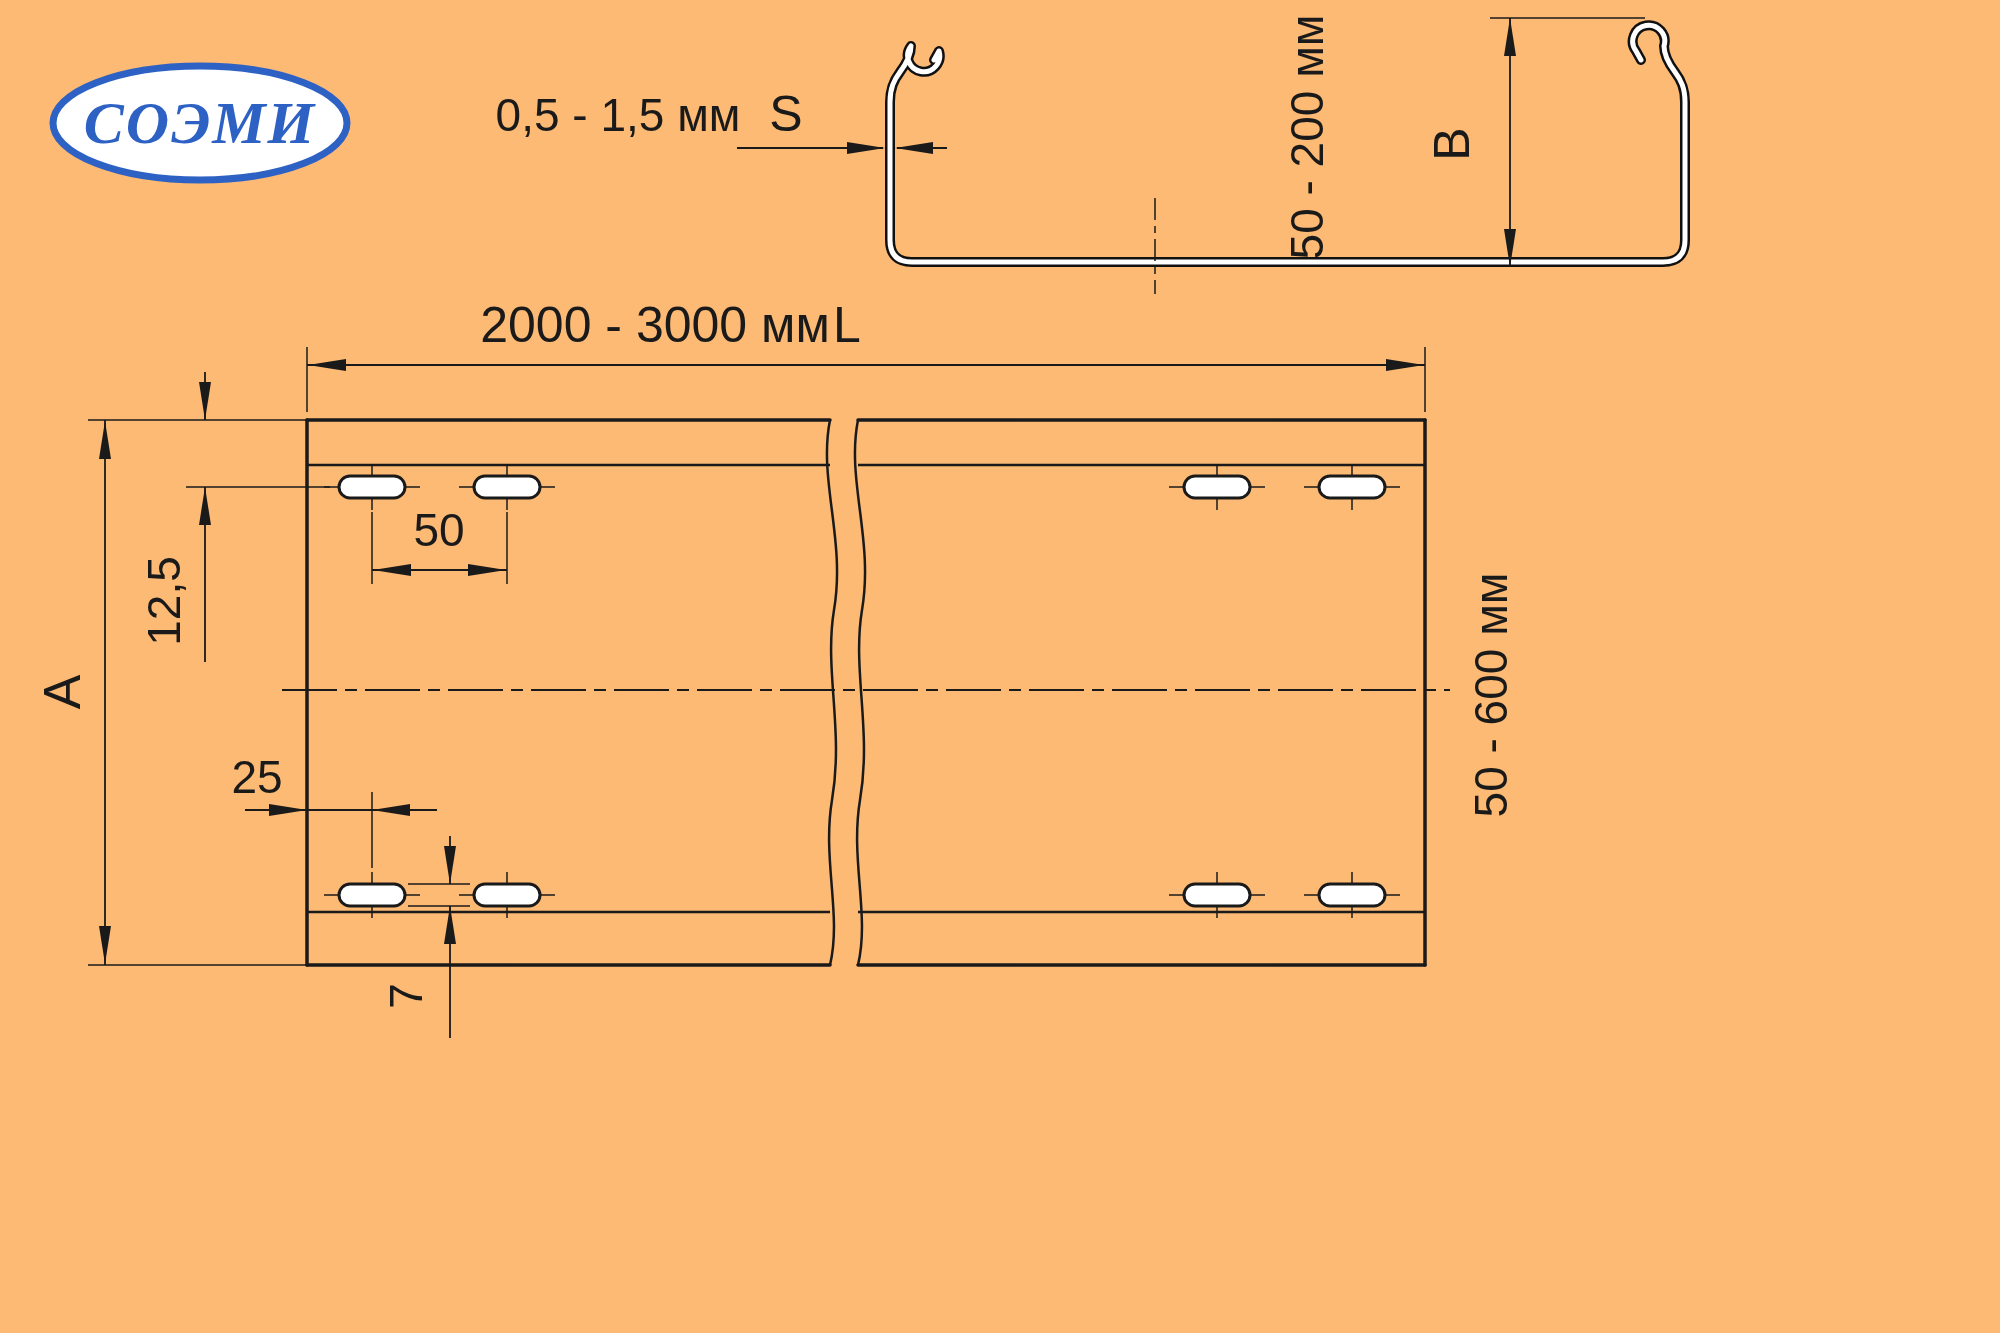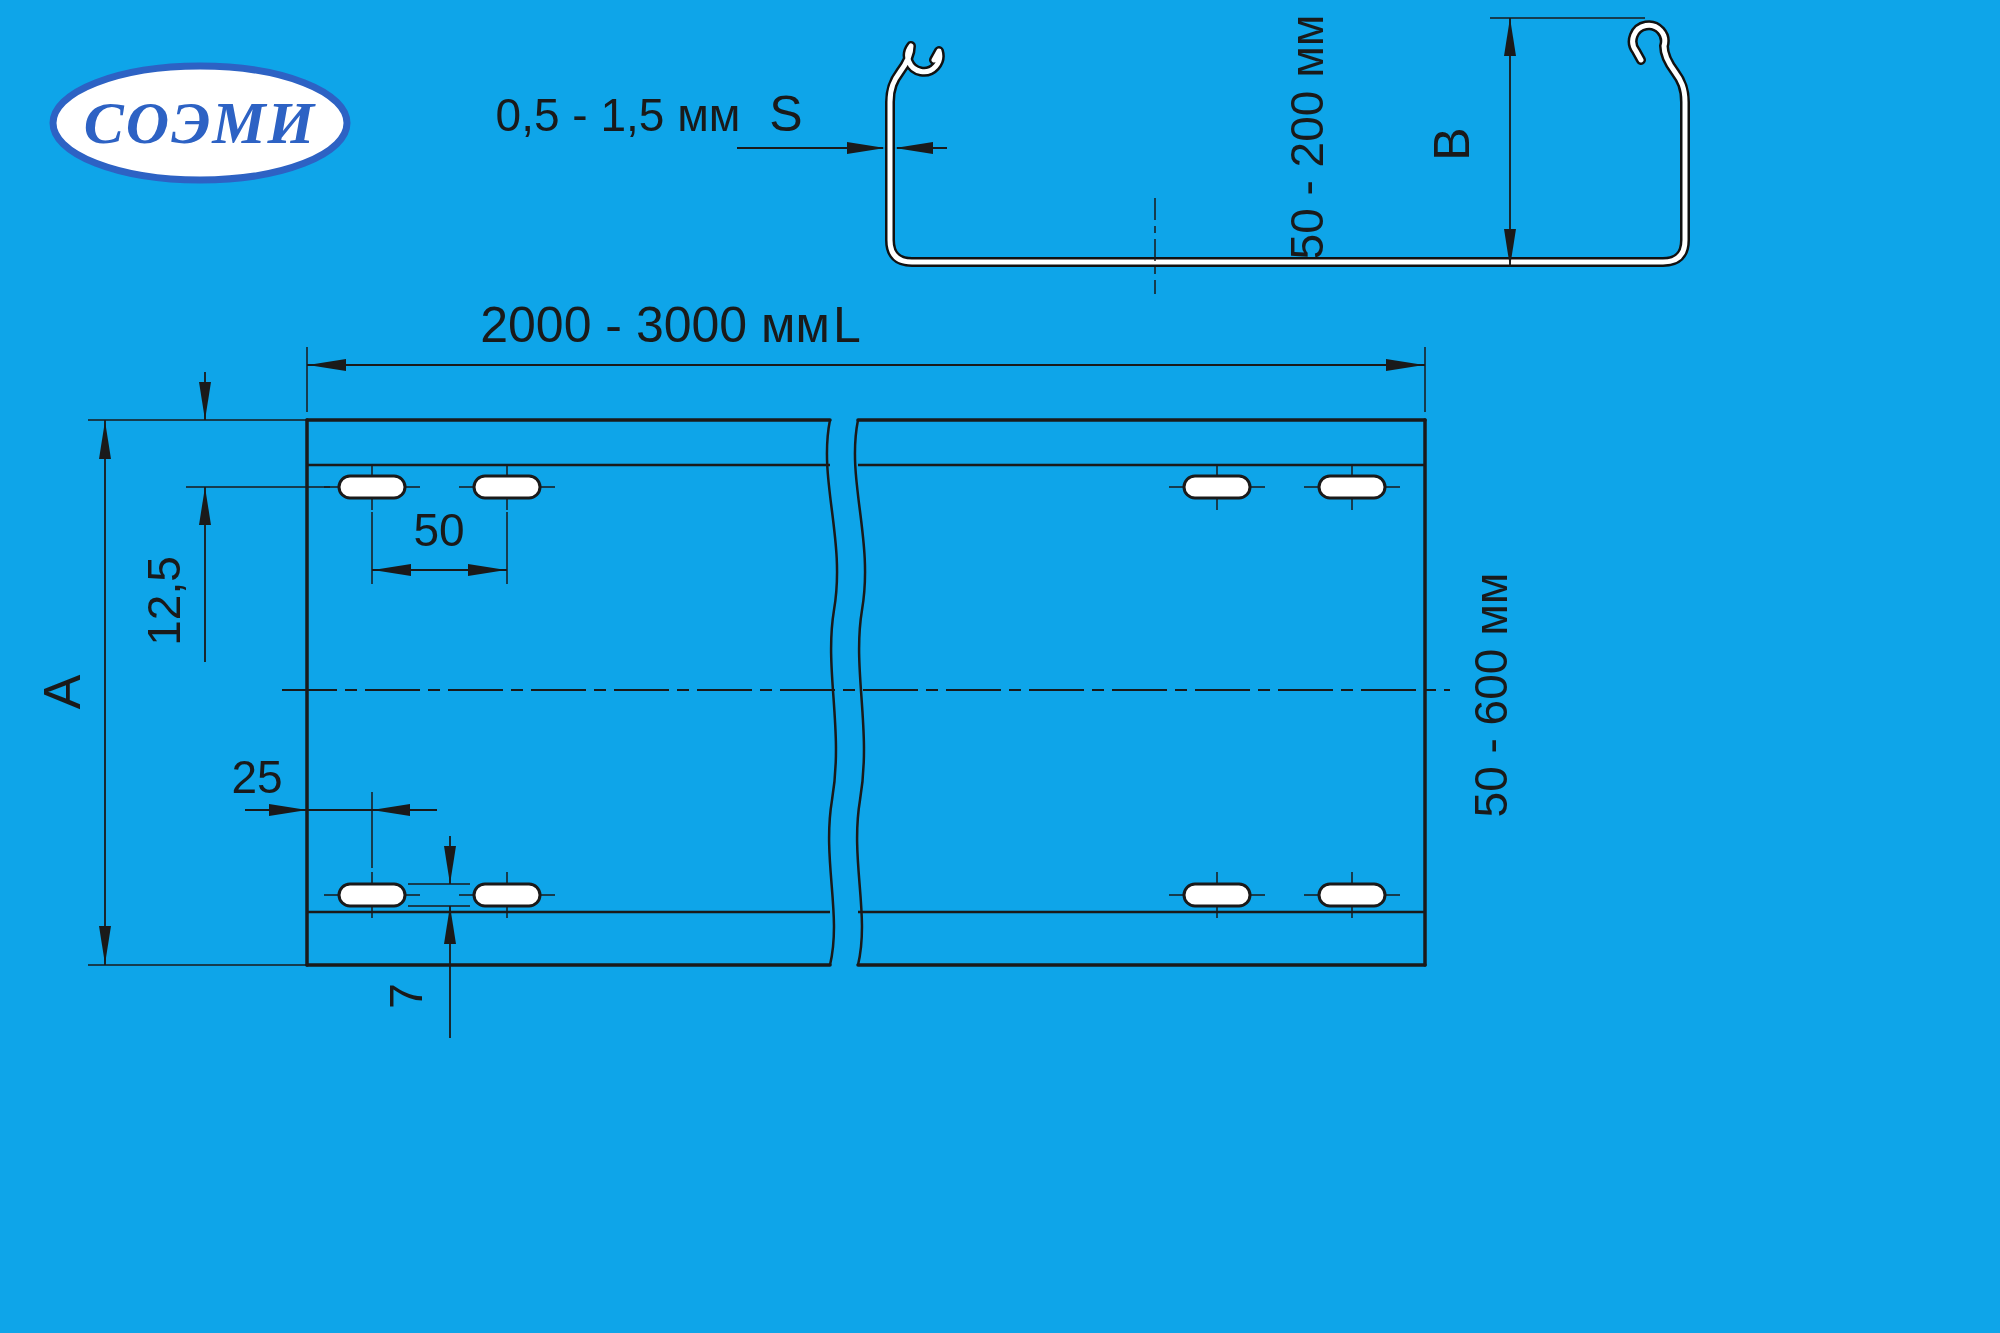--- a/index.html
+++ b/index.html
@@ -1,16 +1,16 @@
 <!DOCTYPE html>
 <html><head>
 <meta charset="utf-8">
 <style>
   html,body{margin:0;padding:0;background:#ffffff;}
-  .page{position:relative;width:2000px;height:1333px;background:#0ea5e9;overflow:hidden;
+  .page{position:relative;width:2000px;height:1333px;background:#fdba74;overflow:hidden;
         font-family:"Liberation Sans", sans-serif;}
   svg{display:block;}
   .outline{stroke:#1a1a1a;stroke-width:3.5;fill:none;stroke-linecap:round;}
   .flange{stroke:#1a1a1a;stroke-width:2.5;fill:none;}
   .profile-black{stroke:#111111;stroke-width:10;fill:none;stroke-linejoin:round;stroke-linecap:round;}
   .profile-white{stroke:#ffffff;stroke-width:5;fill:none;stroke-linejoin:round;stroke-linecap:round;}
   .dim{stroke:#1a1a1a;stroke-width:1.8;fill:none;}
   .mark{stroke:#1a1a1a;stroke-width:1.5;fill:none;}
   .centerline{stroke:#1a1a1a;stroke-width:2;fill:none;}
   .slot{fill:#ffffff;stroke:#1a1a1a;stroke-width:3;}

